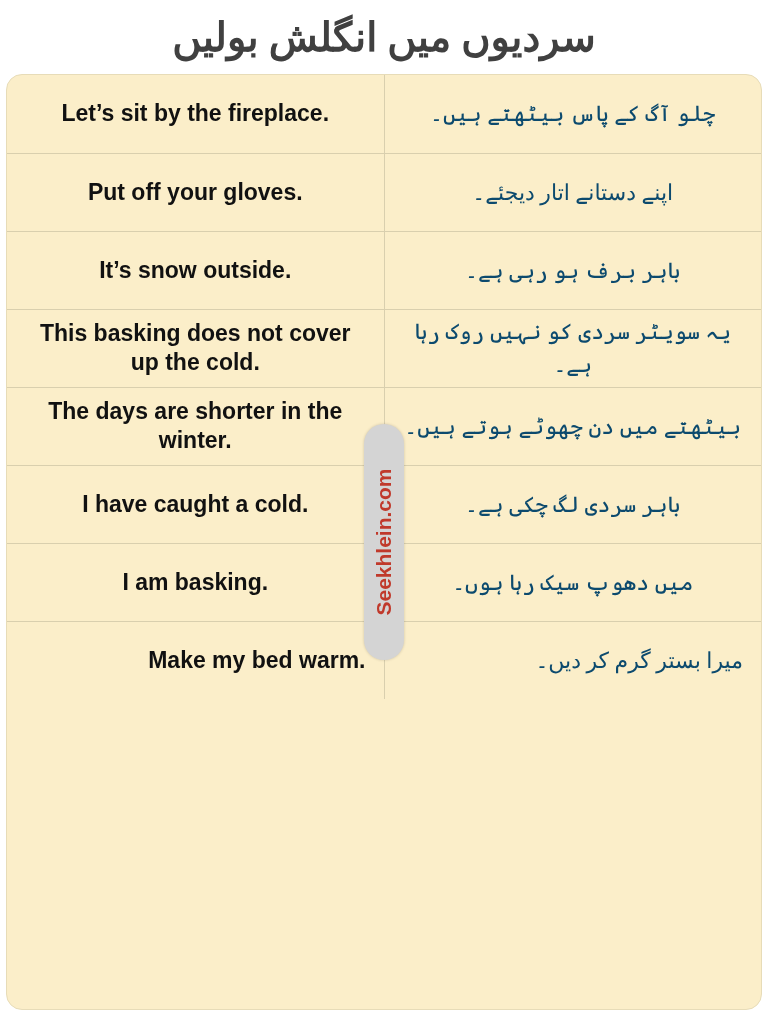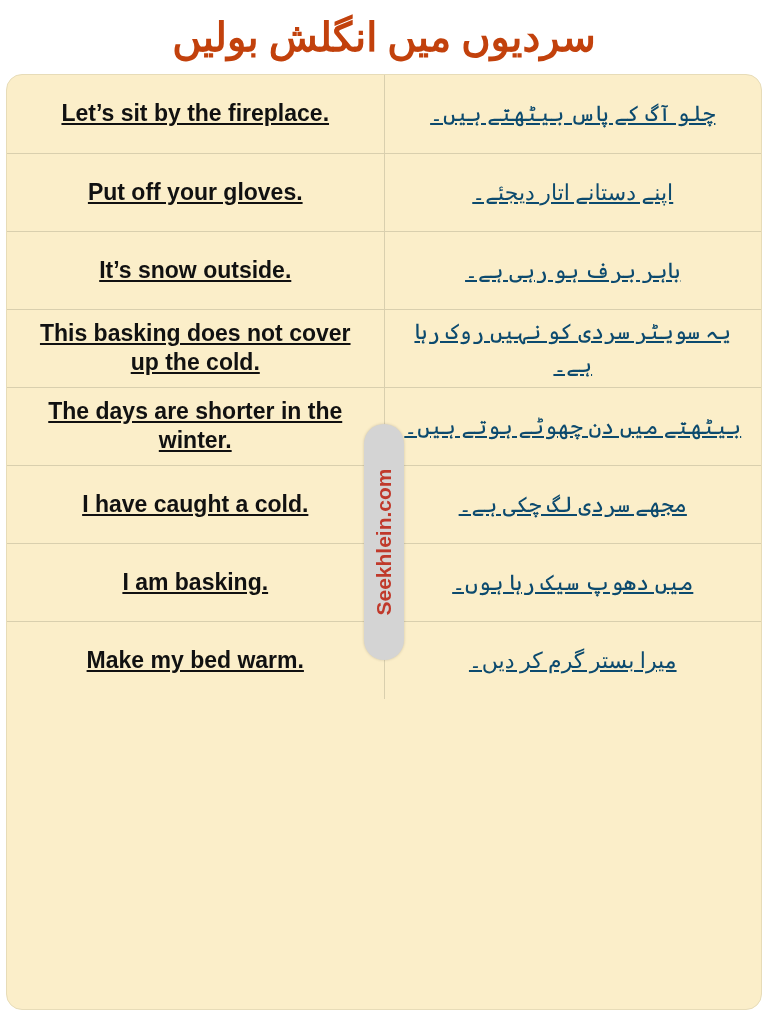--- a/index.html
+++ b/index.html
@@ -14,21 +14,21 @@
     overflow: hidden;
   }
   .page {
     position: relative;
     width: 768px;
     height: 1024px;
     box-sizing: border-box;
   }
   .title {
     text-align: center;
-    color: #c2410c;
+    color: #404040;
     font-family: "Liberation Serif", serif;
     font-size: 40px;
     font-weight: bold;
     direction: rtl;
     line-height: 1.2;
     padding: 14px 0 8px 0;
     letter-spacing: 0px;
   }
   .table-wrap {
     position: relative;
@@ -44,24 +44,24 @@
     border-collapse: collapse;
     table-layout: fixed;
   }
   table.phrases tr {
     height: 78px;
   }
   table.phrases td {
     border-bottom: 1px solid #d9cfae;
     vertical-align: middle;
     padding: 4px 18px;
-    text-decoration: underline;
   }
   table.phrases tr:last-child td {
     border-bottom: none;
+    text-align: right;
   }
   td.eng {
     width: 50%;
     text-align: center;
     color: #111111;
     font-size: 23px;
     font-weight: bold;
     line-height: 1.25;
     border-right: 1px solid #d9cfae;
   }
@@ -124,21 +124,21 @@
         <tr>
           <td class="eng">This basking does not cover up the cold.</td>
           <td class="urd">یہ سویٹر سردی کو نہیں روک رہا ہے۔</td>
         </tr>
         <tr>
           <td class="eng">The days are shorter in the winter.</td>
           <td class="urd">بیٹھتے میں دن چھوٹے ہوتے ہیں۔</td>
         </tr>
         <tr>
           <td class="eng">I have caught a cold.</td>
-          <td class="urd">مجھے سردی لگ چکی ہے۔</td>
+          <td class="urd">باہر سردی لگ چکی ہے۔</td>
         </tr>
         <tr>
           <td class="eng">I am basking.</td>
           <td class="urd">میں دھوپ سیک رہا ہوں۔</td>
         </tr>
         <tr>
           <td class="eng">Make my bed warm.</td>
           <td class="urd">میرا بستر گرم کر دیں۔</td>
         </tr>
       </tbody>

